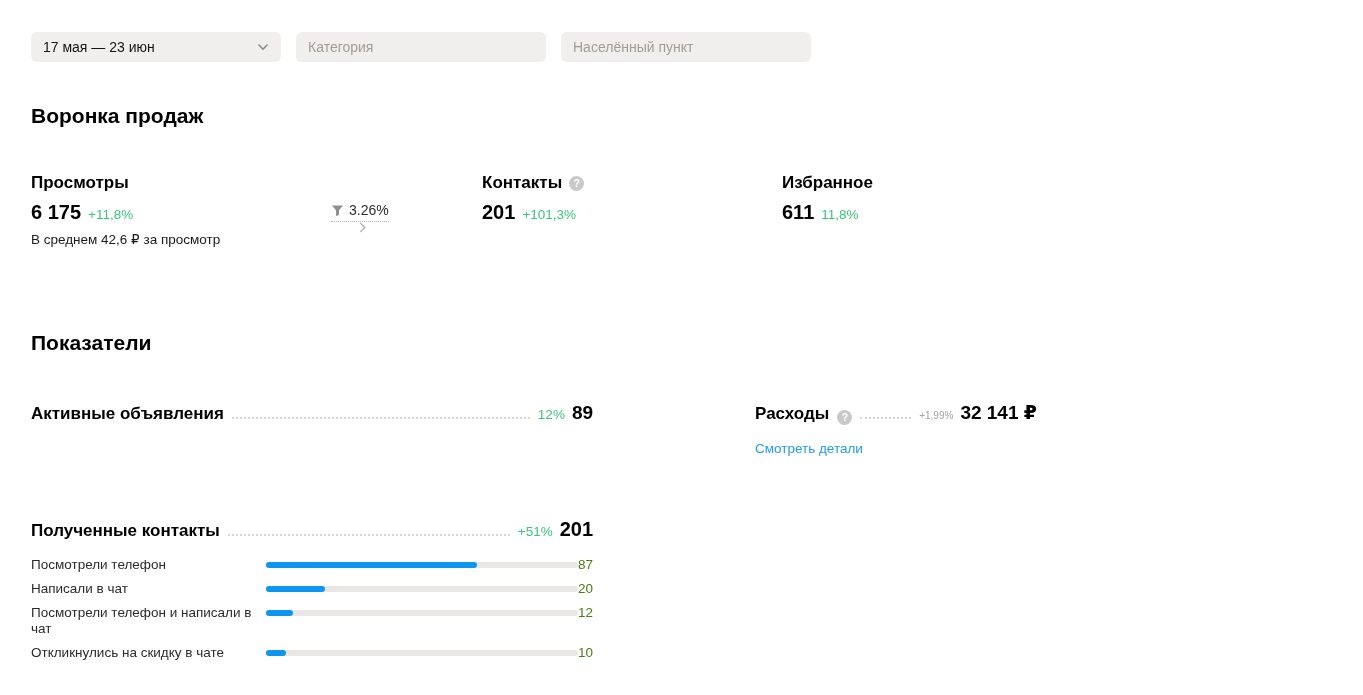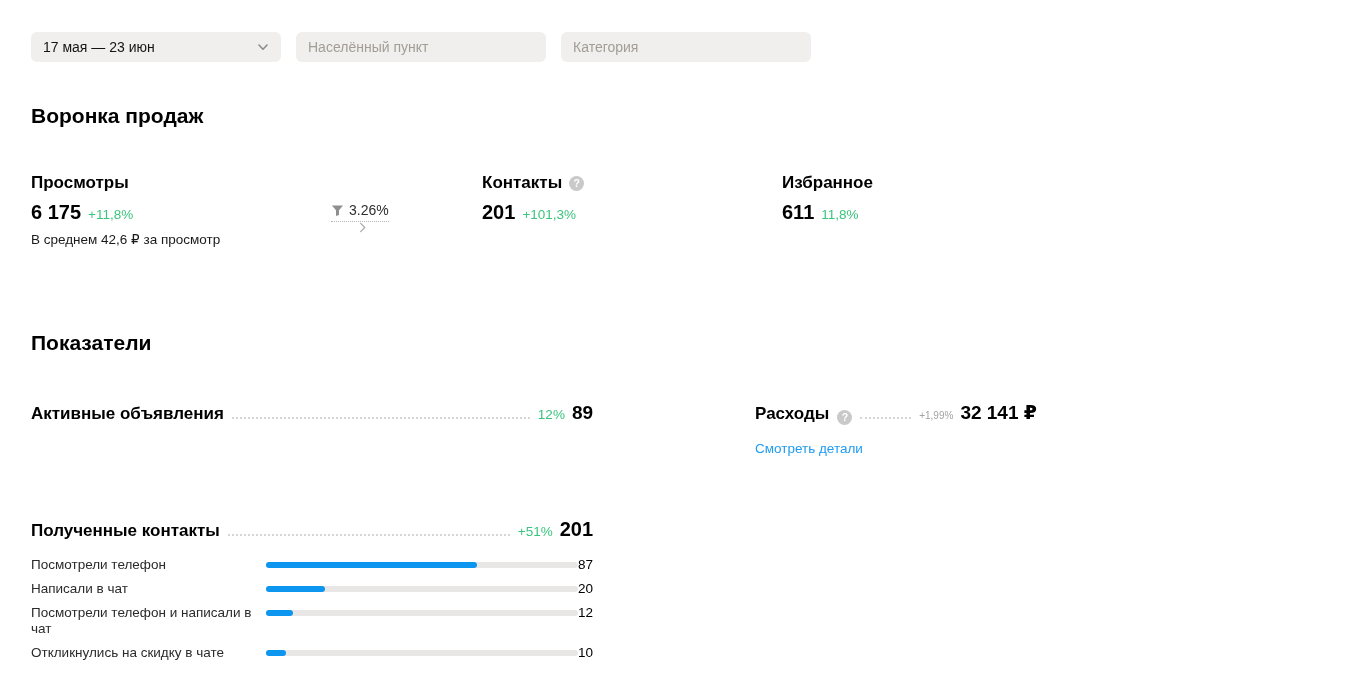--- a/index.html
+++ b/index.html
@@ -118,41 +118,41 @@
     font-size: 13.5px; line-height: 16px; color: #2b2b2b;
   }
   .bar-track {
     width: 312px; height: 6px; border-radius: 3px;
     background: var(--bar_track, #e8e7e5);
     margin-top: 5px; flex: 0 0 auto;
   }
   .bar-fill { height: 6px; border-radius: 3px; background: var(--bar_blue, #0d96f0); }
   .bar-value {
     flex: 1 1 auto; text-align: right;
-    font-size: 13.5px; line-height: 16px; color: #000000;
+    font-size: 13.5px; line-height: 16px; color: #4d7c0f;
   }
 
   .icon { display: inline-flex; flex: 0 0 auto; }
 </style>
 </head>
 <body>
 
 <div class="page">
 
   <div class="filters">
     <div class="filter-pill filter-select">
       <span>17 мая — 23 июн</span>
       <span class="icon">
         <svg width="12" height="12" viewBox="0 0 12 12">
             <polyline points="2,4 6,8.2 10,4" fill="none" stroke="#8c8c8c" stroke-width="1.6" stroke-linecap="round" stroke-linejoin="round"></polyline>
           </svg>
       </span>
     </div>
+    <input class="filter-pill" type="text" placeholder="Категория" style="">
     <input class="filter-pill" type="text" placeholder="Населённый пункт" style="">
-    <input class="filter-pill" type="text" placeholder="Категория" style="">
   </div>
 
   <div class="section-title h-funnel">Воронка продаж</div>
 
   <div class="funnel-row">
     <div class="funnel-card c1">
       <div class="card-title">Просмотры</div>
       <div class="card-value-row">
         <span class="big-number">6 175</span>
         <span class="delta delta-green">+11,8%</span>

